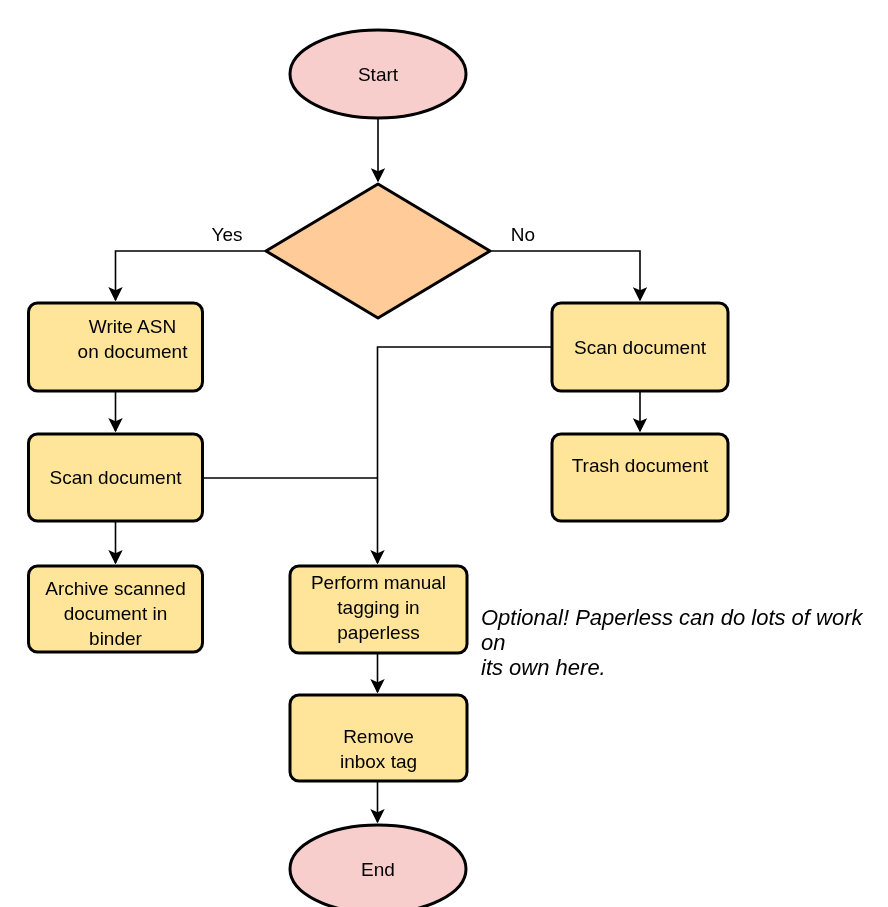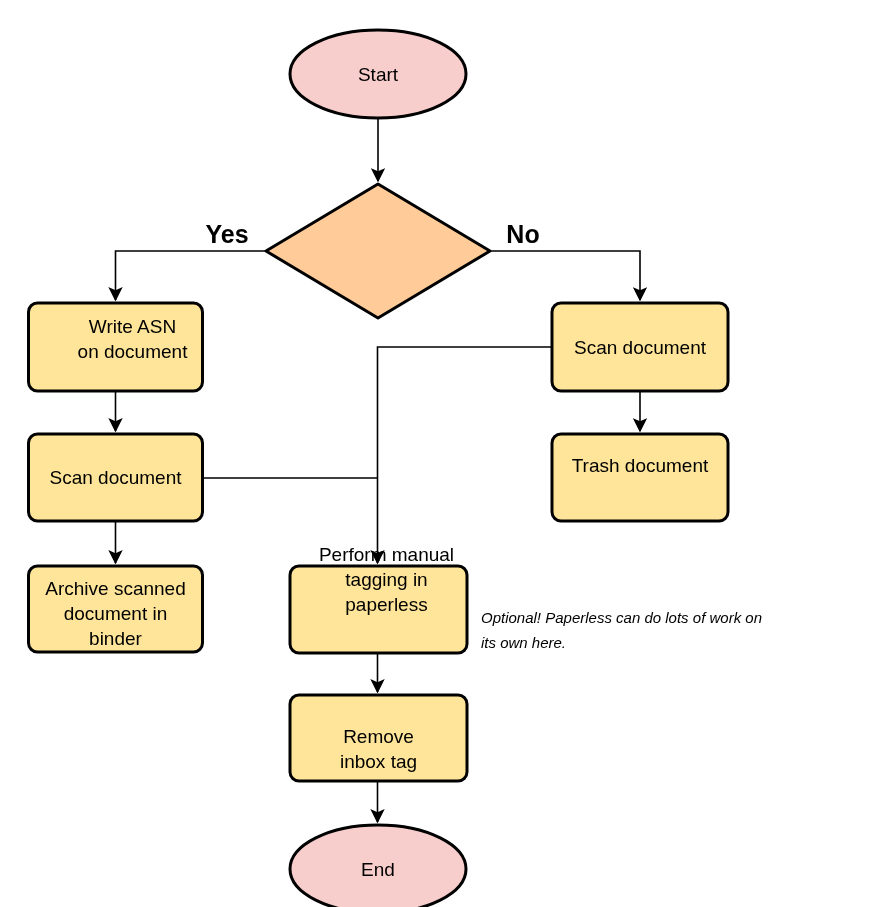--- a/index.html
+++ b/index.html
@@ -34,42 +34,41 @@
     line-height: 25px;
     pointer-events: none;
   }
   .pos-start    { left: 290px; top:  17px; width: 176px; height:  88px; }
   .pos-decision { left: 266px; top: 171px; width: 224px; height: 134px; }
   .pos-write    { left:  28px; top: 282px; width: 209px; height:  88px; }
   .pos-scanl    { left:  28px; top: 421px; width: 175px; height:  87px; }
   .pos-archive  { left:  28px; top: 553px; width: 175px; height:  94px; }
   .pos-scanr    { left: 552px; top: 290px; width: 176px; height:  88px; }
   .pos-trash    { left: 552px; top: 421px; width: 176px; height:  62px; }
-  .pos-tagging  { left: 290px; top: 523px; width: 177px; height:  87px; padding-left: 8px; }
+  .pos-tagging  { left: 290px; top: 551px; width: 177px; height:  87px; }
   .pos-remove   { left: 290px; top: 682px; width: 177px; height:  108px; }
   .pos-end      { left: 290px; top: 812px; width: 176px; height:  88px; }
   
   .elabel {
     position: absolute;
     width: 70px;
-    font-size: 25px;
+    font-size: 19px;
     line-height: 25px;
     text-align: center;
     pointer-events: none;
-    font-weight: bold;
   }
   .pos-yes { left: 192px; top: 209px; }
   .pos-no  { left: 488px; top: 209px; }
   
   .annotation {
     position: absolute;
     left: 481px;
     top: 592px;
     width: 402px;
-    font-size: 15px;
+    font-size: 22px;
     line-height: 25px;
     font-style: italic;
     white-space: pre-line;
     pointer-events: none;
   }
   
   .bottom-divider {
     position: absolute;
     left: 0;
     top: 900px;

